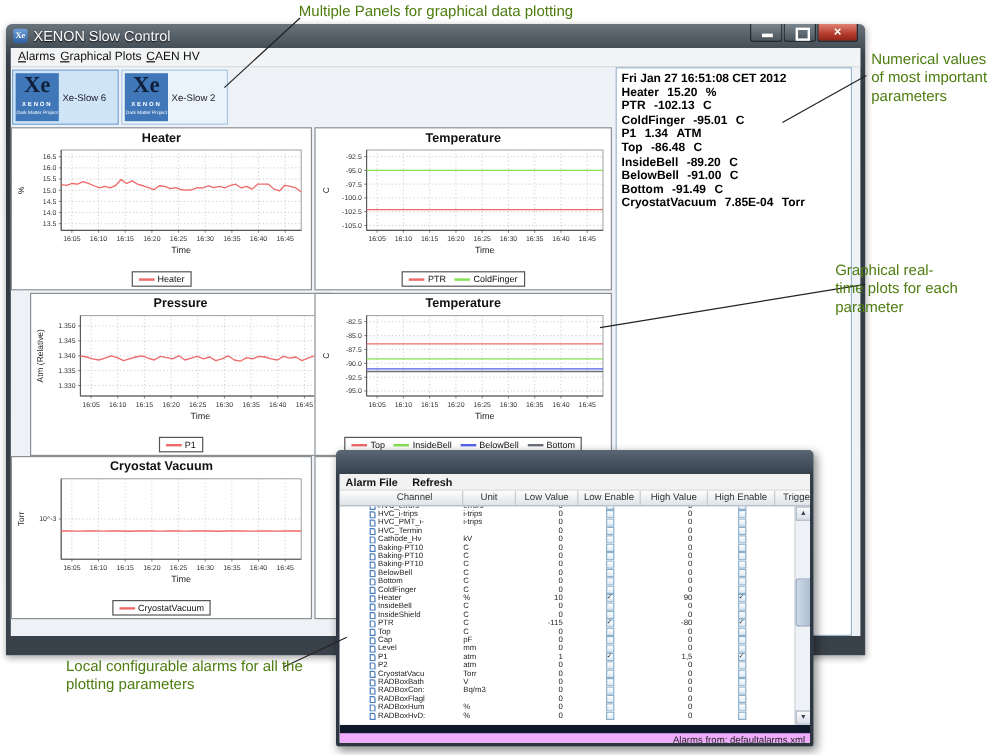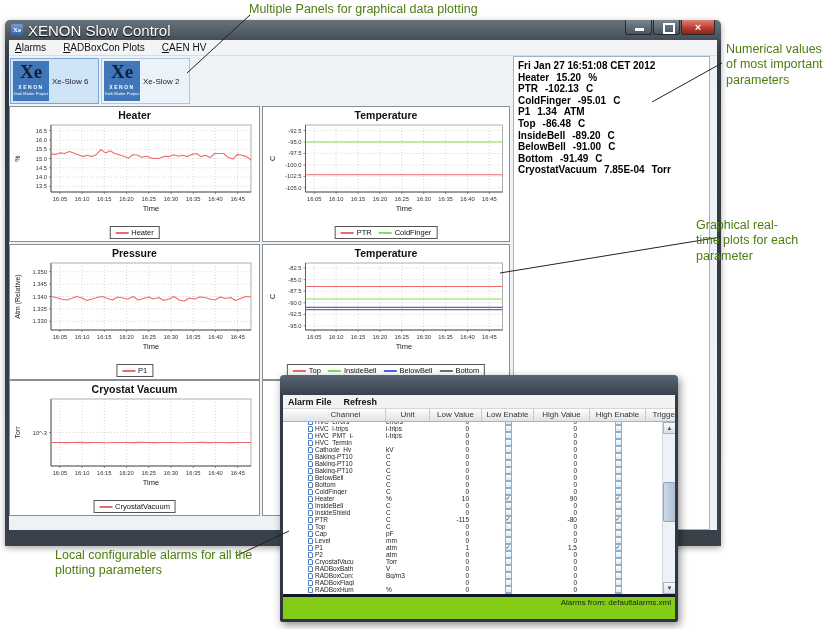--- a/index.html
+++ b/index.html
@@ -9,36 +9,36 @@
 
   
   .annot { position:absolute; color:#4d7c0f; font-size:12.5px; line-height:1.22; z-index:6; }
   #annot-lines { position:absolute; left:0; top:0; width:830px; height:629px; z-index:5; pointer-events:none; }
 
   
   #main-window { position:absolute; left:5px; top:20px; width:716px; height:526px;
      background:linear-gradient(#68737c,#3a434b 26px,#2f383f 60px,#39424a);
      border-radius:5px 5px 0 0; box-shadow:0 2px 6px rgba(0,0,0,.35); z-index:1; }
   .mw-titlebar { height:20px; display:flex; align-items:center; padding:0 6px; color:#fff; }
-  .mw-title { font-size:15px; margin-left:5px; text-shadow:0 1px 1px #000; }
+  .mw-title { font-size:12px; margin-left:5px; text-shadow:0 1px 1px #000; }
   .app-icon { width:12px; height:12px; background:linear-gradient(#6f9fd8,#2d5d9e);
      border-radius:2px; color:#fff; font:bold 7px/12px "Liberation Serif",serif; text-align:center; }
   .winbtns { margin-left:auto; display:flex; gap:1px; margin-top:-6px; }
   .winbtn { width:27px; height:15px; background:linear-gradient(#7b858d,#4a545c);
      border:1px solid #242b31; border-top:none; border-radius:0 0 3px 3px;
      position:relative; }
   .winbtn.close { width:34px; background:linear-gradient(#e08173,#b33a2b 60%,#8e2418); }
   .winbtn.min::before { content:""; position:absolute; left:9px; top:8px; width:9px; height:3px; background:#fff; }
   .winbtn.max::before { content:""; position:absolute; left:9px; top:3px; width:8px; height:7px; border:2px solid #fff; }
   .winbtn.close::before { content:"×"; position:absolute; left:0; right:0; top:0; text-align:center;
      color:#fff; font:bold 11px/14px "Liberation Sans",sans-serif; }
 
   .mw-body { position:absolute; left:4px; top:20px; right:4px; bottom:16px; background:#eef2f7; overflow:hidden; }
   .mw-menubar { position:absolute; left:0; top:0; right:0; height:16px; background:#f3f4f5;
-     border-bottom:1px solid #d9dcde; display:flex; align-items:center; padding-left:6px; gap:17px; }
+     border-bottom:1px solid #d9dcde; display:flex; align-items:center; padding-left:6px; gap:4px; }
   .menu-item { font-size:10px; color:#111; display:inline-block; }
   .menu-item::first-letter { text-decoration:underline; }
 
   
   .tab { position:absolute; top:18px; height:46px; width:89px; display:flex; align-items:center;
      gap:3px; padding:2px; border:1px solid #7aa7d4; background:#cfe4f7; }
   #tab-1 { left:1px; }
   #tab-2 { left:92px; background:#eaf2fa; border-color:#a9c7e2; }
   .xe-logo { width:36px; height:40px; background:#4077b8; display:flex; flex-direction:column;
      align-items:center; overflow:hidden; flex:none; }
@@ -101,21 +101,21 @@
   .cell.trig { text-align:right; padding-right:5px; }
   .cell.chk { display:flex; justify-content:center; }
   .cbox { width:7px; height:7px; border:1px solid #8ab0cc; background:linear-gradient(#fff,#dce8f2);
      font-size:6px; line-height:5px; text-align:center; color:#1a2a3a; }
   .vscroll { position:absolute; top:13px; right:0; bottom:0; width:13px; background:#eef1f5; border-left:1px solid #cfd6dd; }
   .sbtn { position:absolute; left:0; width:13px; height:12px; background:linear-gradient(#fafbfc,#d8dfe7);
      border:1px solid #aab4be; font-size:6px; line-height:11px; text-align:center; color:#445; }
   .sbtn.up { top:0; } .sbtn.down { bottom:0; }
   .sthumb { position:absolute; left:0; top:60px; width:13px; height:40px;
      background:linear-gradient(90deg,#cdd9e6,#aebfd2); border:1px solid #93a5ba; border-radius:2px; }
-  .aw-status { height:25px; background:#84cc16; border-top:3px solid #0f172a;
+  .aw-status { height:15px; background:#f0abfc; border-top:7px solid #0f172a;
      font-size:8px; color:#222; text-align:right; padding:1px 4px 0 0; }
 </style>
 </head>
 <body>
 
 <div id="canvas">
 
   <div class="annot" style="left:249px; top:2px;">Multiple Panels for graphical data plotting</div>
   <div class="annot" style="left:726px; top:42px; width:102px;">Numerical values of most important parameters</div>
   <div class="annot" style="left:696px; top:218px; width:104px;">Graphical real-time plots for each parameter</div>
@@ -127,21 +127,21 @@
       <div class="mw-title">XENON Slow Control</div>
       <div class="winbtns">
         <div class="winbtn min"></div>
         <div class="winbtn max"></div>
         <div class="winbtn close"></div>
       </div>
     </div>
     <div class="mw-body">
       <div class="mw-menubar">
           <span class="menu-item">Alarms</span>
-          <span class="menu-item">RADBoxCon Plots</span>
+          <span class="menu-item">Graphical Plots</span>
           <span class="menu-item">CAEN HV</span>
         </div>
 
       <div class="tab" id="tab-1">
         <div class="xe-logo">
           <div class="xe-sym">Xe</div>
           <div class="xe-name">XENON</div>
           <div class="xe-sub">Dark Matter Project</div>
         </div>
         <div class="tab-label">Xe-Slow 6</div>
@@ -280,21 +280,21 @@
             <span class="leg-item">
               <span class="leg-line" style="background: rgb(238, 106, 106);"></span>
               <span>PTR</span>
             </span>
             <span class="leg-item">
               <span class="leg-line" style="background: rgb(132, 223, 82);"></span>
               <span>ColdFinger</span>
             </span>
           </div>
         </div>
-      <div class="plot-panel" style="left:0;   top:204px;">
+      <div class="plot-panel" style="left:16px;   top:204px;">
           <div class="plot-title">Pressure</div>
           <svg class="chart-svg" viewBox="0 0 247 101" width="247" height="101">
             <rect x="40" y="3" width="200" height="67" fill="#fff" stroke="#9b9b9b" stroke-width="0.8"></rect>
             <line x1="40" y1="61.31481481481464" x2="240" y2="61.31481481481464" stroke="#c4c4c4" stroke-width="0.7" stroke-dasharray="1 2"></line>
             <line x1="38" y1="61.31481481481464" x2="40" y2="61.31481481481464" stroke="#666" stroke-width="0.7"></line>
             <text x="36" y="63.31481481481464" text-anchor="end" font-size="5.8" fill="#333">1.330</text>
             <line x1="40" y1="48.90740740740746" x2="240" y2="48.90740740740746" stroke="#c4c4c4" stroke-width="0.7" stroke-dasharray="1 2"></line>
             <line x1="38" y1="48.90740740740746" x2="40" y2="48.90740740740746" stroke="#666" stroke-width="0.7"></line>
             <text x="36" y="50.90740740740746" text-anchor="end" font-size="5.8" fill="#333">1.335</text>
             <line x1="40" y1="36.49999999999972" x2="240" y2="36.49999999999972" stroke="#c4c4c4" stroke-width="0.7" stroke-dasharray="1 2"></line>

